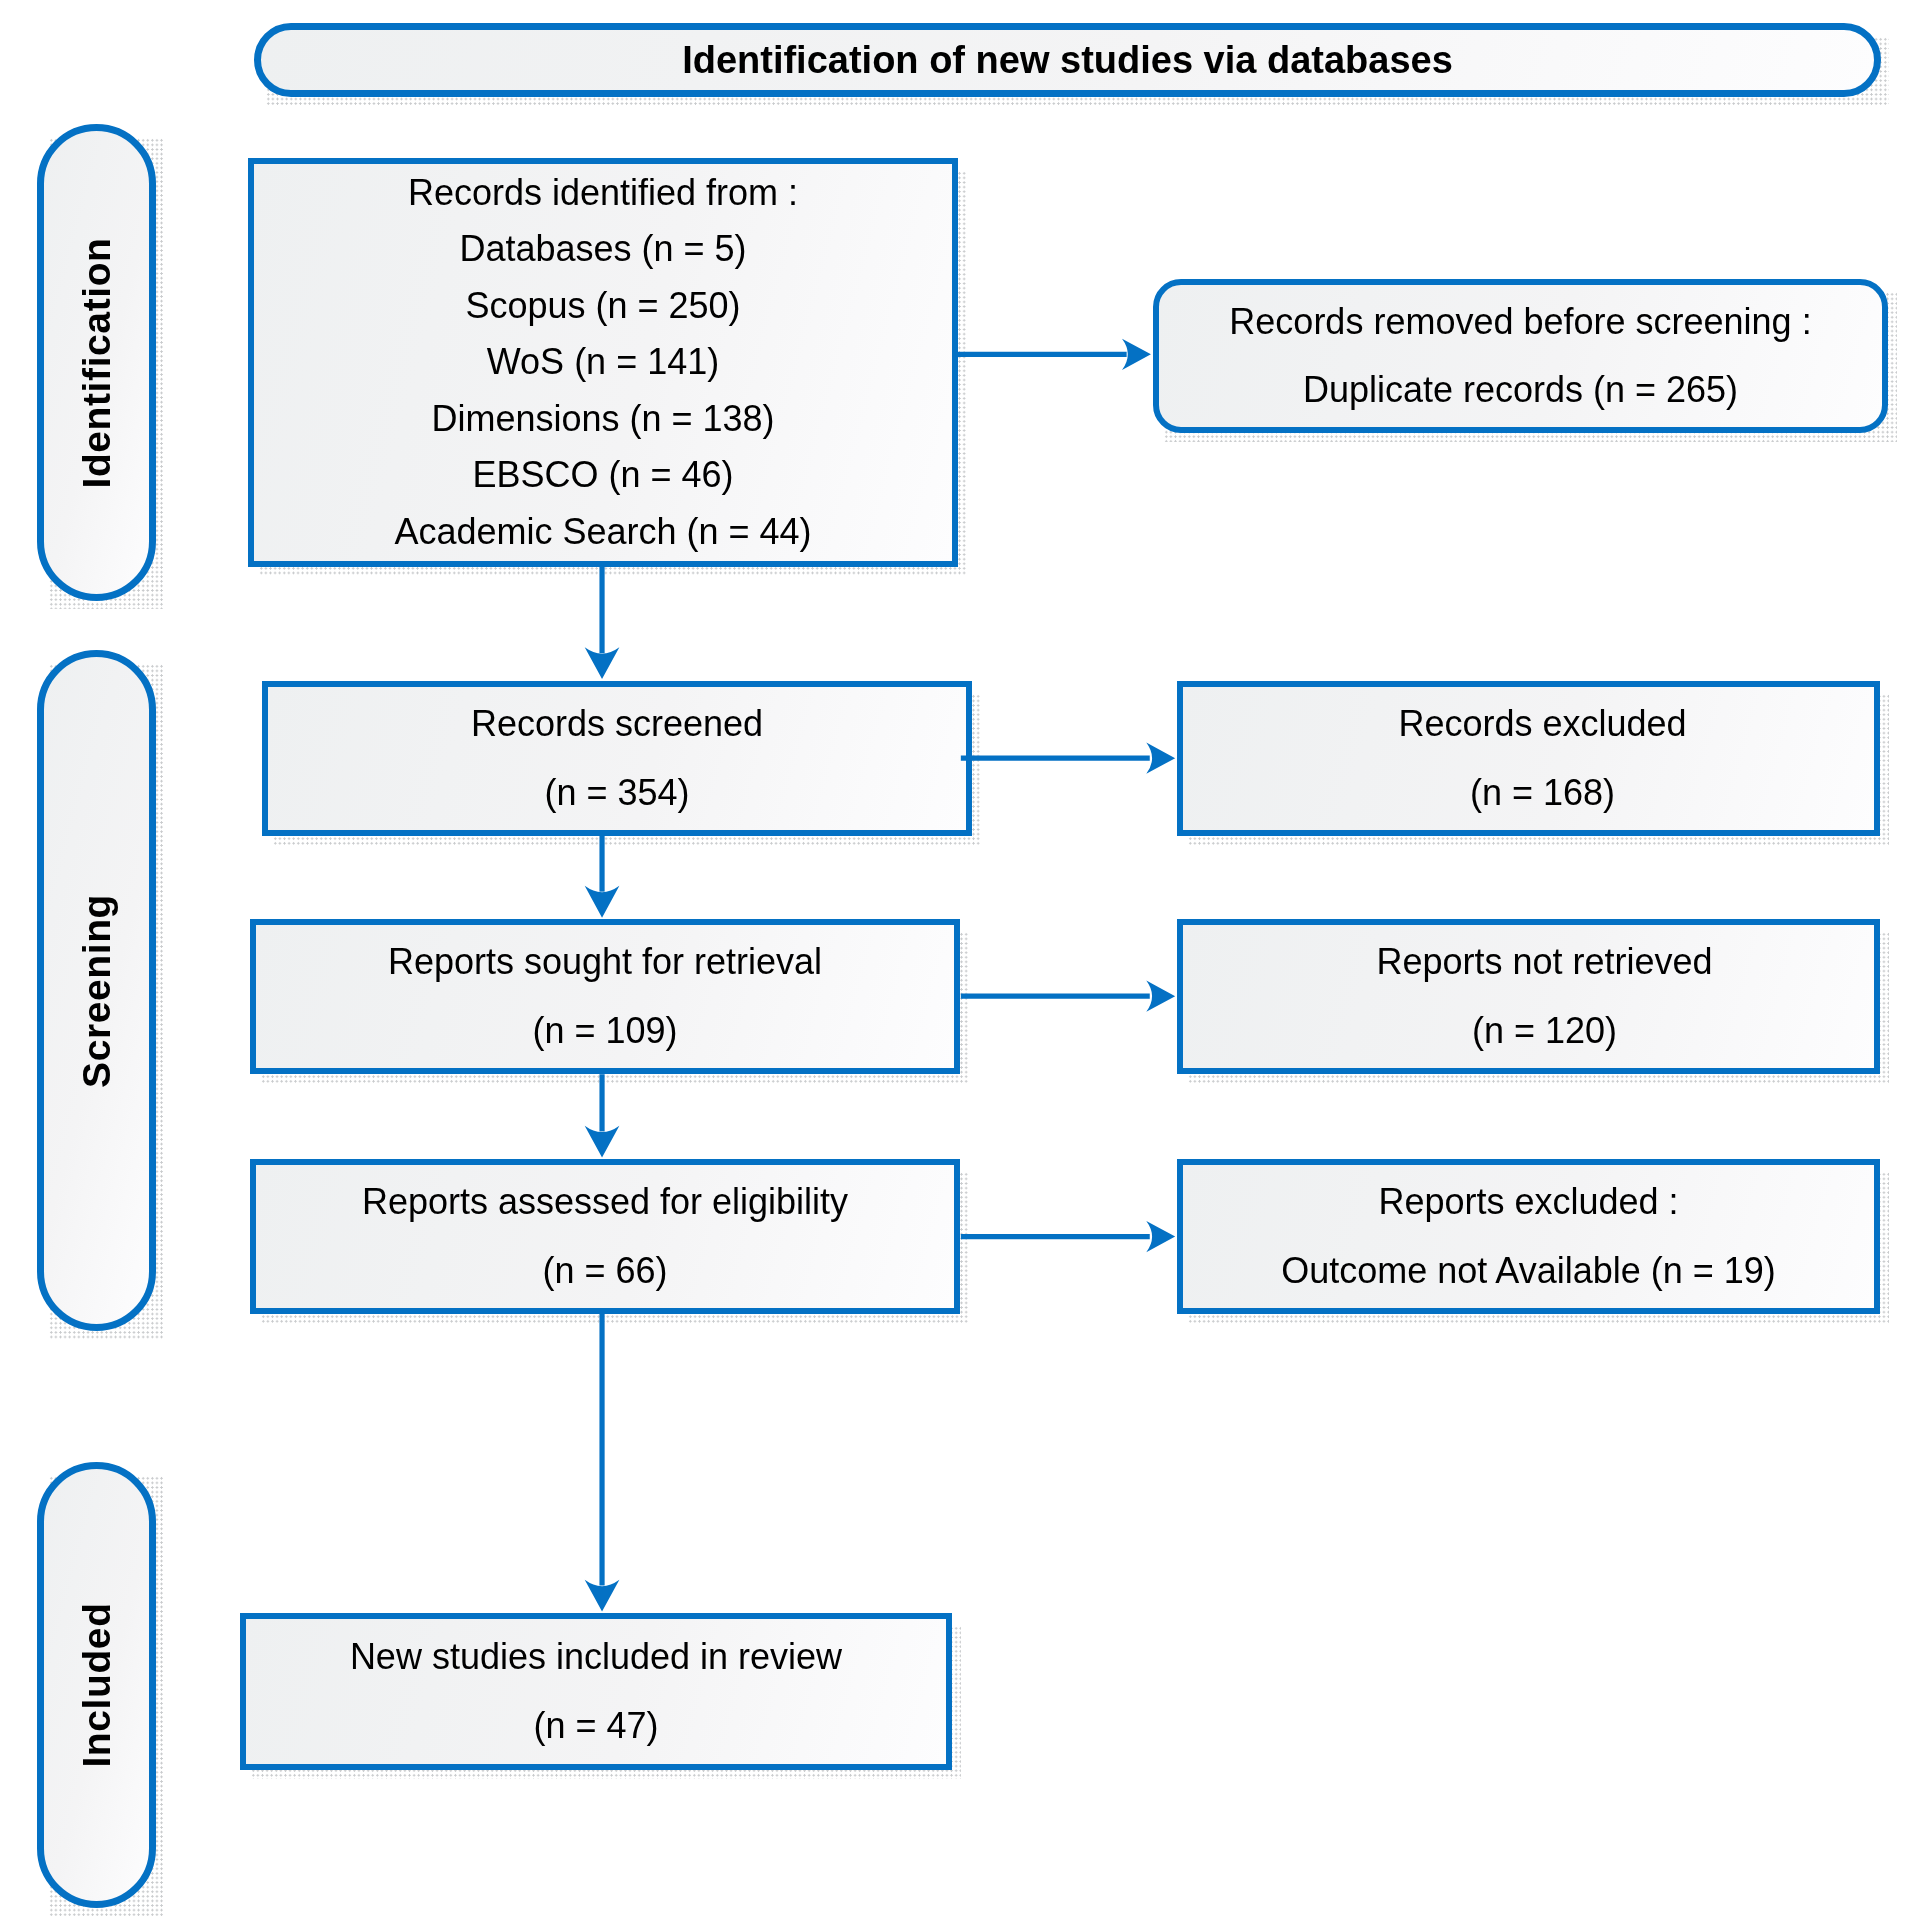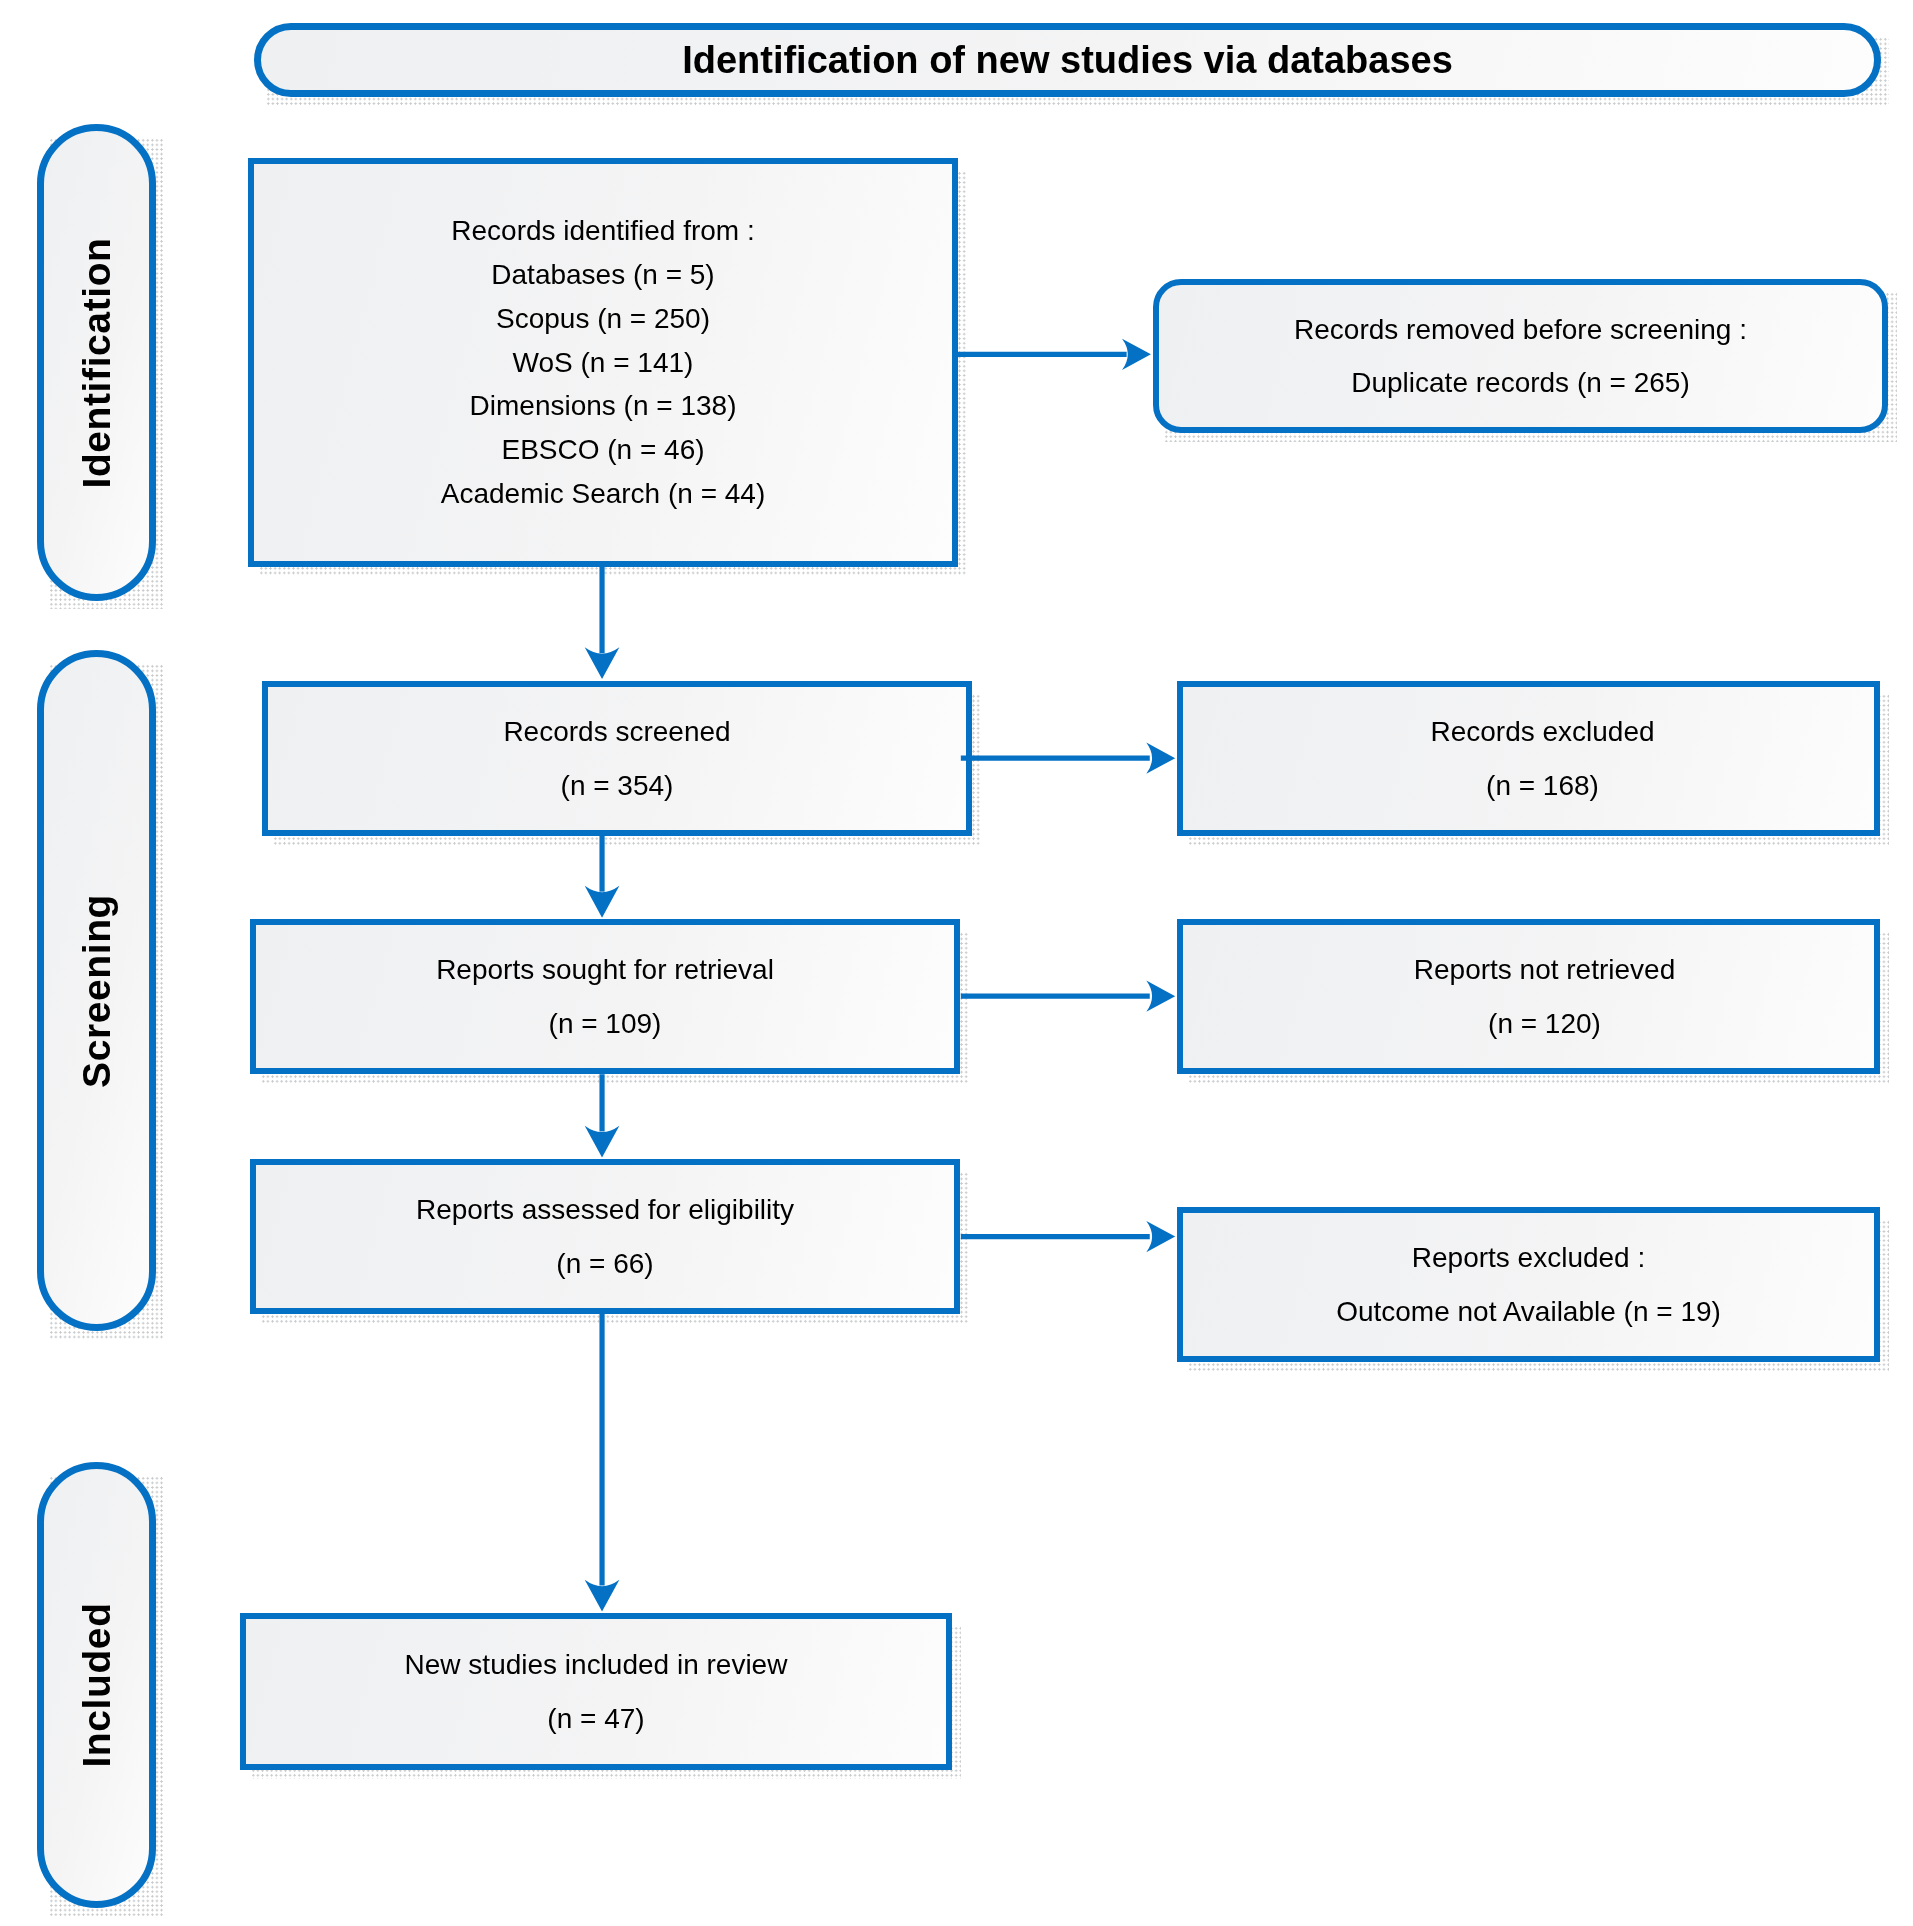--- a/index.html
+++ b/index.html
@@ -26,21 +26,21 @@
   }
   
   .box::after, .capsule::after {
     content: "";
     position: absolute;
     z-index: -1;
     left: 4.6px; top: 7px; right: -15px; bottom: -15px;
     background-image: radial-gradient(circle, #c9cbcd 1px, rgba(0,0,0,0) 1.1px);
     background-size: 4.6px 4.6px;
   }
-  .box { font-size: 28px; line-height: 1.57; }
+  .box { font-size: 36px; line-height: 1.57; }
   .box.loose { line-height: 1.9; }
   .tline { white-space: nowrap; }
   .capsule.header {
     border-radius: 38px;
     border-width: 7px;
     font-weight: bold;
     font-size: 38px;
   }
   .capsule.stage {
     border-radius: 61px;
@@ -119,21 +119,21 @@
   <div class="box loose" style="left:1177px; top:681px; width:703px; height:155px;padding-left:28px;">
     <div class="tline">Records excluded</div>
     <div class="tline">(n = 168)</div>
   </div>
 
   <div class="box loose" style="left:1177px; top:919px; width:703px; height:155px;padding-left:32px;">
     <div class="tline">Reports not retrieved</div>
     <div class="tline">(n = 120)</div>
   </div>
 
-  <div class="box loose" style="left:1177px; top:1207px; width:703px; height:155px;">
+  <div class="box loose" style="left:1177px; top:1159px; width:703px; height:155px;">
     <div class="tline">Reports excluded :</div>
     <div class="tline">Outcome not Available (n = 19)</div>
   </div>
 
   <svg class="connectors" viewBox="0 0 3311 3333" xmlns="http://www.w3.org/2000/svg">
     <g>
       <line x1="1653" y1="613" x2="1950" y2="613"></line>
       <path d="M 1992 613 L 1942 586 Q 1962 613 1942 640 Z"></path>
     </g>
     <g>

